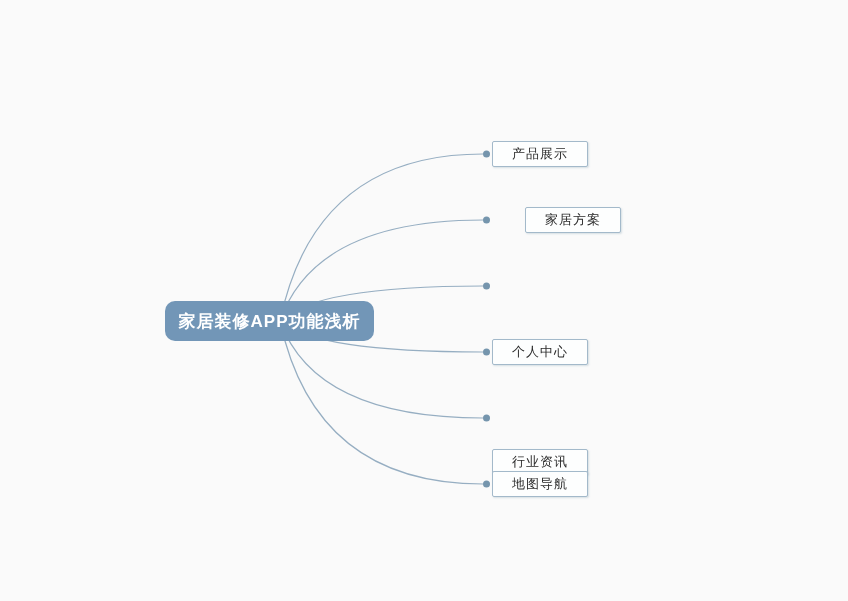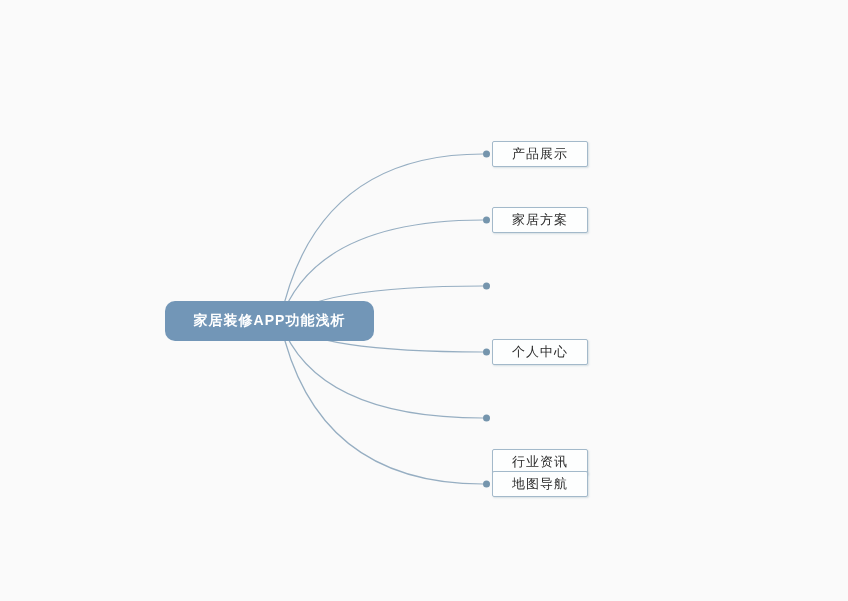--- a/index.html
+++ b/index.html
@@ -50,21 +50,21 @@
     user-select: none;
   }
   .node.root {
     left: 165px;
     top: 301px;
     width: 209px;
     height: 40px;
     background: var(--root-fill);
     border-radius: 10px;
     color: var(--root-text);
-    font-size: 14px;
+    font-size: 17px;
     font-weight: bold;
     letter-spacing: 1px;
   }
   .node.child {
     left: 492px;
     width: 96px;
     height: 26px;
     background: var(--child-fill);
     border: 1px solid var(--child-border);
     border-radius: 2px;
@@ -87,17 +87,17 @@
       <circle cx="486.5" cy="286" r="3.5" class="dot"></circle>
       <path d="M 280 321 Q 315 352 483 352" class="connector"></path>
       <circle cx="486.5" cy="352" r="3.5" class="dot"></circle>
       <path d="M 280 321 Q 315 418 483 418" class="connector"></path>
       <circle cx="486.5" cy="418" r="3.5" class="dot"></circle>
       <path d="M 280 321 Q 315 484 483 484" class="connector"></path>
       <circle cx="486.5" cy="484" r="3.5" class="dot"></circle>
     </svg>
   <div class="node root">家居装修APP功能浅析</div>
 <div class="node child" style="top: 141px;">产品展示</div>
-    <div class="node child" style="top: 207px;">家居方案</div>
+    <div class="node child" style="top: 207px; margin-left: 33px;">家居方案</div>
     <div class="node child" style="top: 339px;">个人中心</div>
     <div class="node child" style="top: 405px; margin-top: 44px;">行业资讯</div>
     <div class="node child" style="top: 471px;">地图导航</div>
   </div>
 
 </body></html>

